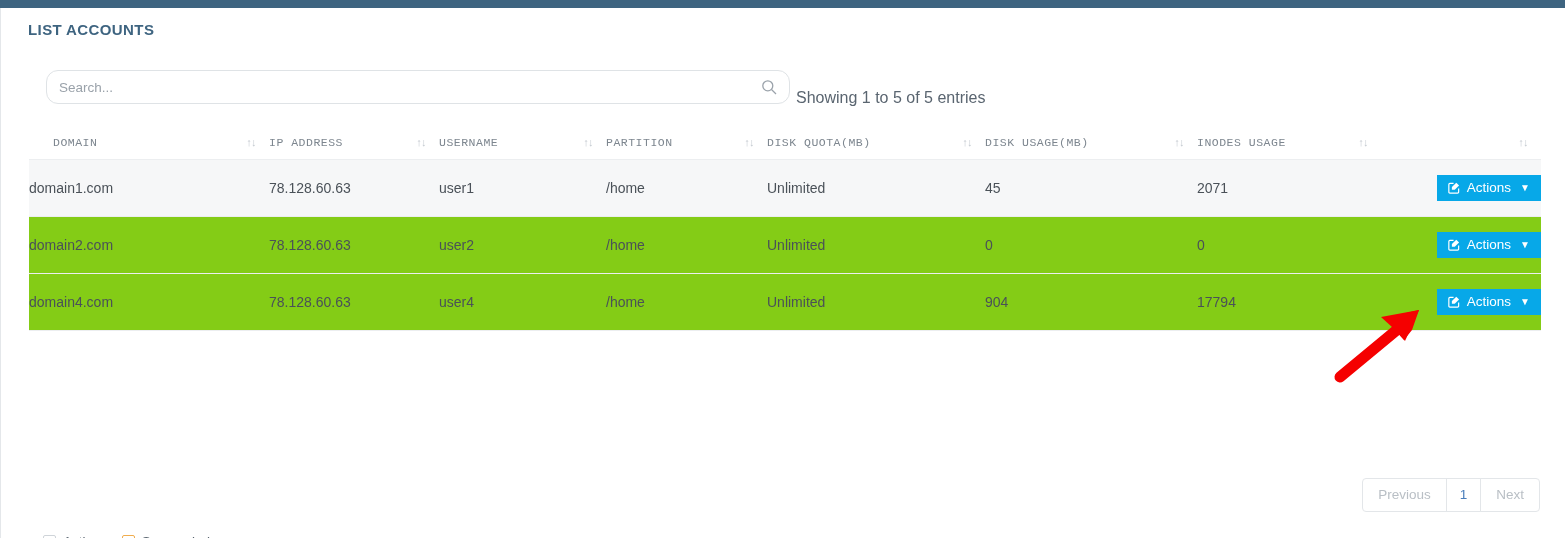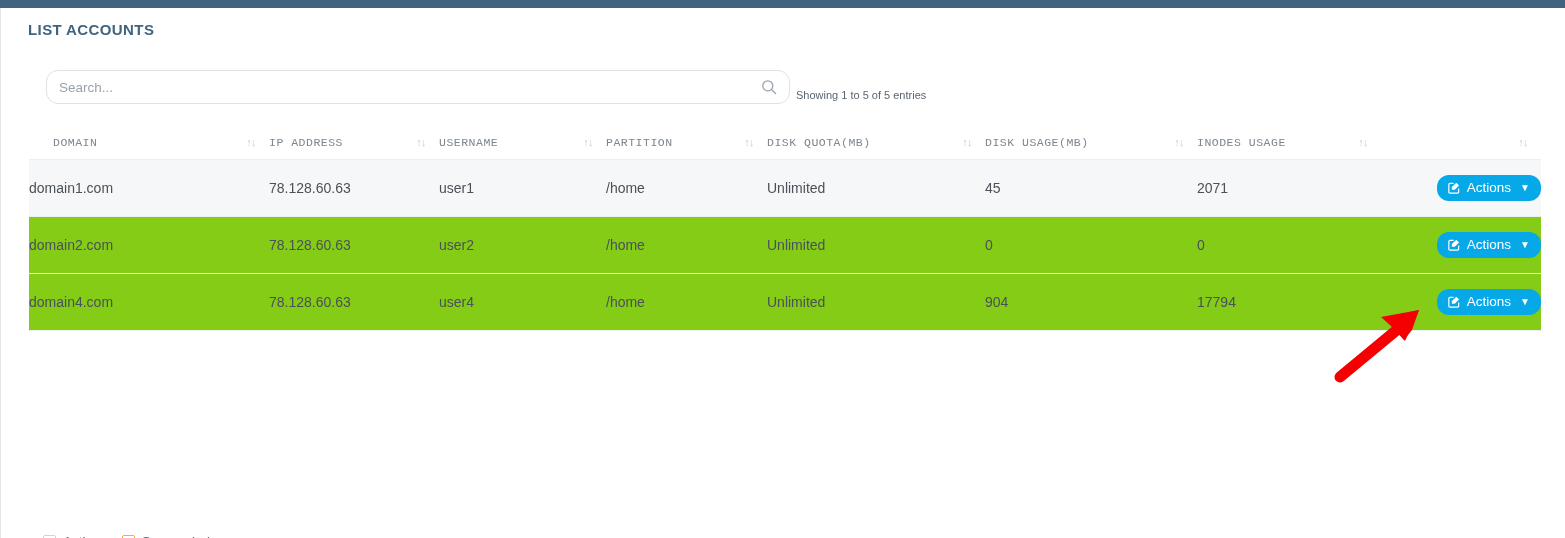--- a/index.html
+++ b/index.html
@@ -70,21 +70,21 @@
     right: 12px;
     top: 8px;
     width: 16px;
     height: 16px;
     color: #9aa2aa;
   }
   .entries-info {
     position: absolute;
     left: 795px;
     top: 81px;
-    font-size: 11px;
+    font-size: 16px;
     color: #5a6570;
   }
 
   
   .tbl {
     position: absolute;
     left: 28px;
     top: 122px;
     width: 1512px;
     border-collapse: collapse;
@@ -133,21 +133,21 @@
   .col-pad { padding-left: 24px; }
   .cell-actions { text-align: right; padding-right: 22px; }
 
   .actions-btn {
     display: inline-flex;
     align-items: center;
     gap: 6px;
     background: #07a8e8;
     color: #ffffff;
     border: none;
-    border-radius: 12px;
+    border-radius: 0;
     padding: 6px 11px 6px 10px;
     font-family: "Liberation Sans", sans-serif;
     font-size: 13.5px;
     line-height: 1;
     cursor: pointer;
     white-space: nowrap;
   }
   .actions-btn .edit-icon { display: inline-flex; }
   .actions-btn .caret {
     font-size: 10px;
@@ -350,20 +350,25 @@
               </svg>
             </span>
             <span>Actions</span>
             <span class="caret">▼</span>
           </button>
         </td>
       </tr>
     </tbody>
   </table>
 
+  <div class="pagination">
+    <button class="page-btn">Previous</button>
+    <button class="page-btn num">1</button>
+    <button class="page-btn">Next</button>
+  </div>
 
   <div class="legend">
     <div class="legend-item">
       <span class="swatch active"></span>
       <span>Active</span>
     </div>
     <div class="legend-item">
       <span class="swatch suspended"></span>
       <span>Suspended</span>
     </div>

